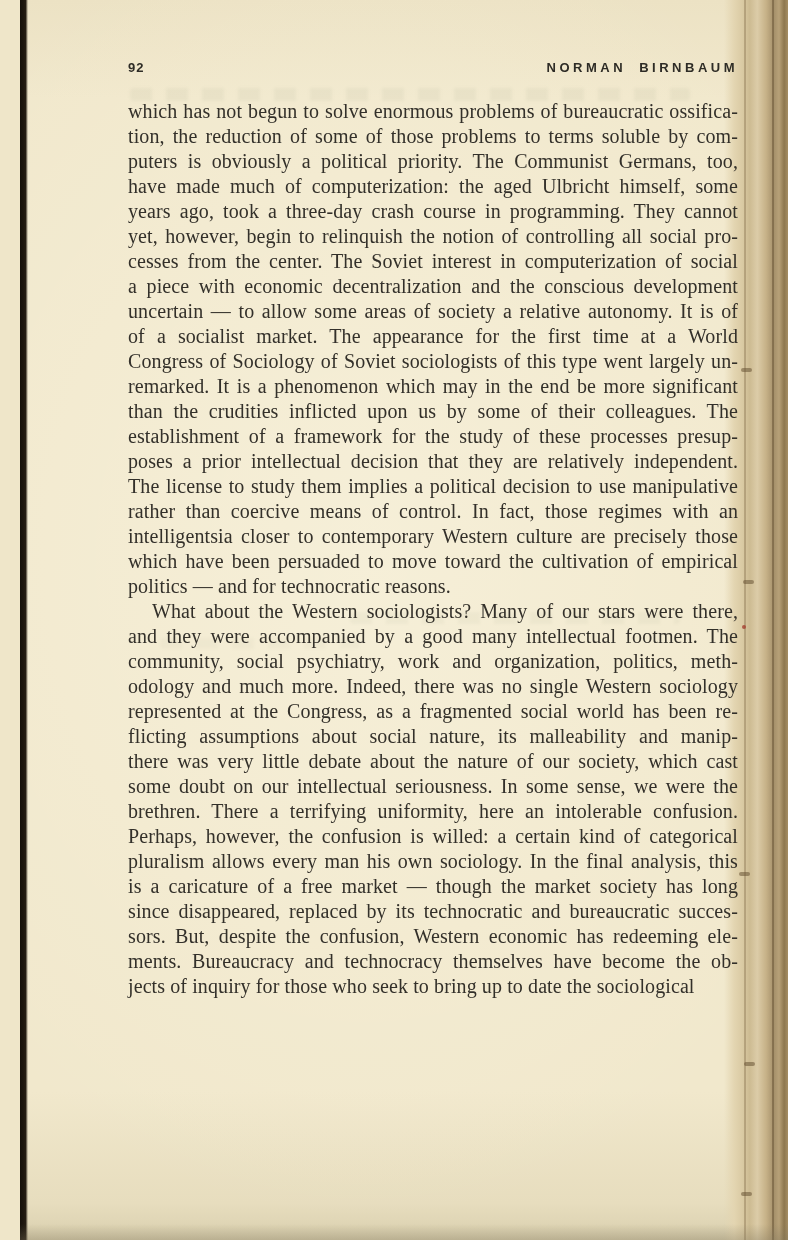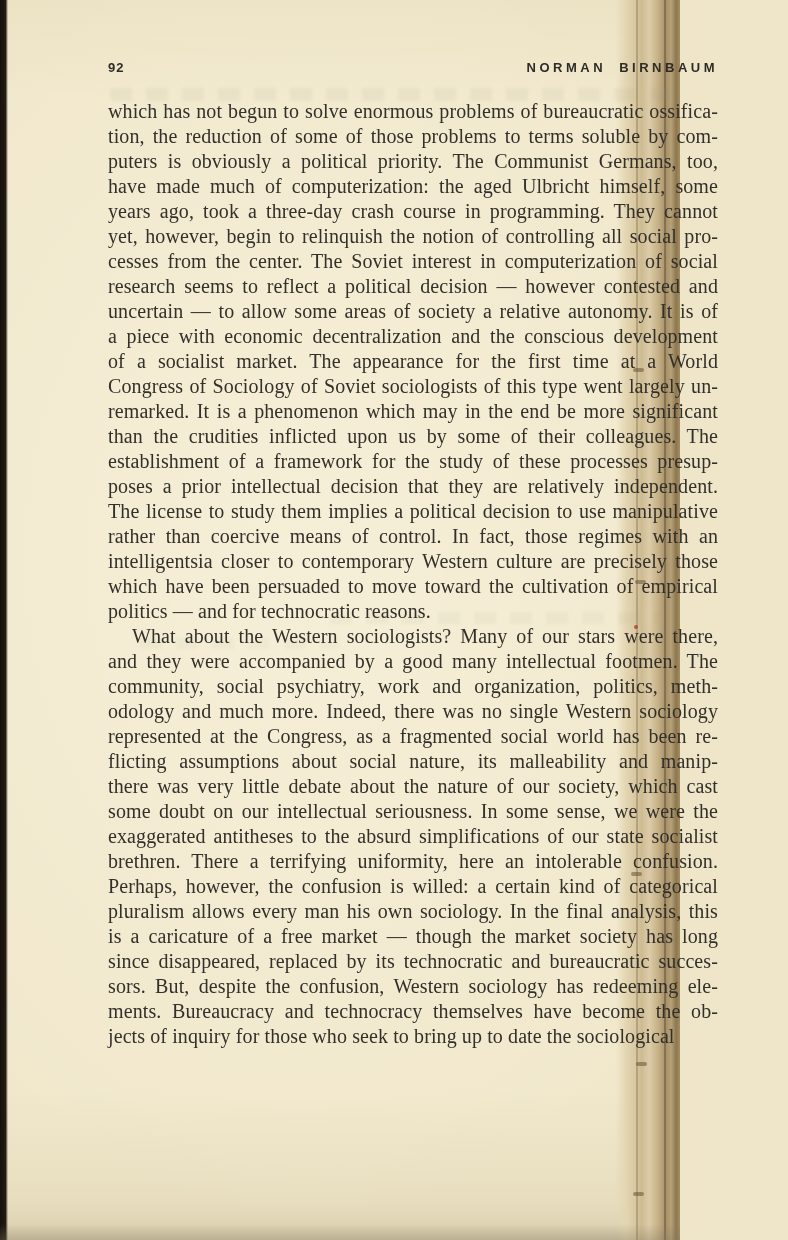--- a/index.html
+++ b/index.html
@@ -2,25 +2,26 @@
 <html><head>
 <meta charset="utf-8">
 <style>
   html,body{margin:0;padding:0;}
   body{
     width:788px;height:1240px;overflow:hidden;
     font-family:"Liberation Serif", serif;
     background:#efe6c9;
   }
   .scan{
-    position:relative;width:680px;height:1240px;
+    position:relative;width:768px;height:1240px;
     background:
       radial-gradient(ellipse 120% 90% at 45% 45%, rgba(255,252,238,0.35), rgba(0,0,0,0) 60%),
       linear-gradient(180deg, #ece2c4 0%, #f1e8cc 8%, #f1e8cc 88%, #e7ddbe 97%, #d9cfae 100%),
       #efe6c9;
+    margin-left: 20px;
   }
   
   .left-edge{
     position:absolute;left:0;top:0;width:8px;height:100%;
     background:linear-gradient(90deg,#15100a 0%, #241c12 70%, rgba(36,28,18,0) 100%);
   }
   
   .page-edge{
     position:absolute;right:0;top:0;width:64px;height:100%;
     background:linear-gradient(90deg,
@@ -107,23 +108,22 @@
 
   <div class="body-text">
       <div class="para">
         <div class="line">which has not begun to solve enormous problems of bureaucratic ossifica-</div>
         <div class="line">tion, the reduction of some of those problems to terms soluble by com-</div>
         <div class="line">puters is obviously a political priority. The Communist Germans, too,</div>
         <div class="line">have made much of computerization: the aged Ulbricht himself, some</div>
         <div class="line">years ago, took a three-day crash course in programming. They cannot</div>
         <div class="line">yet, however, begin to relinquish the notion of controlling all social pro-</div>
         <div class="line">cesses from the center. The Soviet interest in computerization of social</div>
-        <div class="line">research seems to reflect a political decision — however contested and</div>
+        <div class="line">a piece with economic decentralization and the conscious development</div>
         <div class="line">uncertain — to allow some areas of society a relative autonomy. It is of</div>
-        <div class="line">a piece with economic decentralization and the conscious development</div>
         <div class="line">of a socialist market. The appearance for the first time at a World</div>
         <div class="line">Congress of Sociology of Soviet sociologists of this type went largely un-</div>
         <div class="line">remarked. It is a phenomenon which may in the end be more significant</div>
         <div class="line">than the crudities inflicted upon us by some of their colleagues. The</div>
         <div class="line">establishment of a framework for the study of these processes presup-</div>
         <div class="line">poses a prior intellectual decision that they are relatively independent.</div>
         <div class="line">The license to study them implies a political decision to use manipulative</div>
         <div class="line">rather than coercive means of control. In fact, those regimes with an</div>
         <div class="line">intelligentsia closer to contemporary Western culture are precisely those</div>
         <div class="line">which have been persuaded to move toward the cultivation of empirical</div>
@@ -131,25 +131,24 @@
       </div>
       <div class="para indent">
         <div class="line">What about the Western sociologists? Many of our stars were there,</div>
         <div class="line">and they were accompanied by a good many intellectual footmen. The</div>
         <div class="line">community, social psychiatry, work and organization, politics, meth-</div>
         <div class="line">odology and much more. Indeed, there was no single Western sociology</div>
         <div class="line">represented at the Congress, as a fragmented social world has been re-</div>
         <div class="line">flicting assumptions about social nature, its malleability and manip-</div>
         <div class="line">there was very little debate about the nature of our society, which cast</div>
         <div class="line">some doubt on our intellectual seriousness. In some sense, we were the</div>
-        <div class="line">exaggerated antitheses to the absurd simplifications of our state socialist</div>
         <div class="line">brethren. There a terrifying uniformity, here an intolerable confusion.</div>
         <div class="line">Perhaps, however, the confusion is willed: a certain kind of categorical</div>
         <div class="line">pluralism allows every man his own sociology. In the final analysis, this</div>
         <div class="line">is a caricature of a free market — though the market society has long</div>
         <div class="line">since disappeared, replaced by its technocratic and bureaucratic succes-</div>
-        <div class="line">sors. But, despite the confusion, Western sociology has redeeming ele-</div>
+        <div class="line">sors. But, despite the confusion, Western economic has redeeming ele-</div>
         <div class="line">ments. Bureaucracy and technocracy themselves have become the ob-</div>
         <div class="line last">jects of inquiry for those who seek to bring up to date the sociological</div>
       </div>
     </div>
 
 </div>
 
 </body></html>

